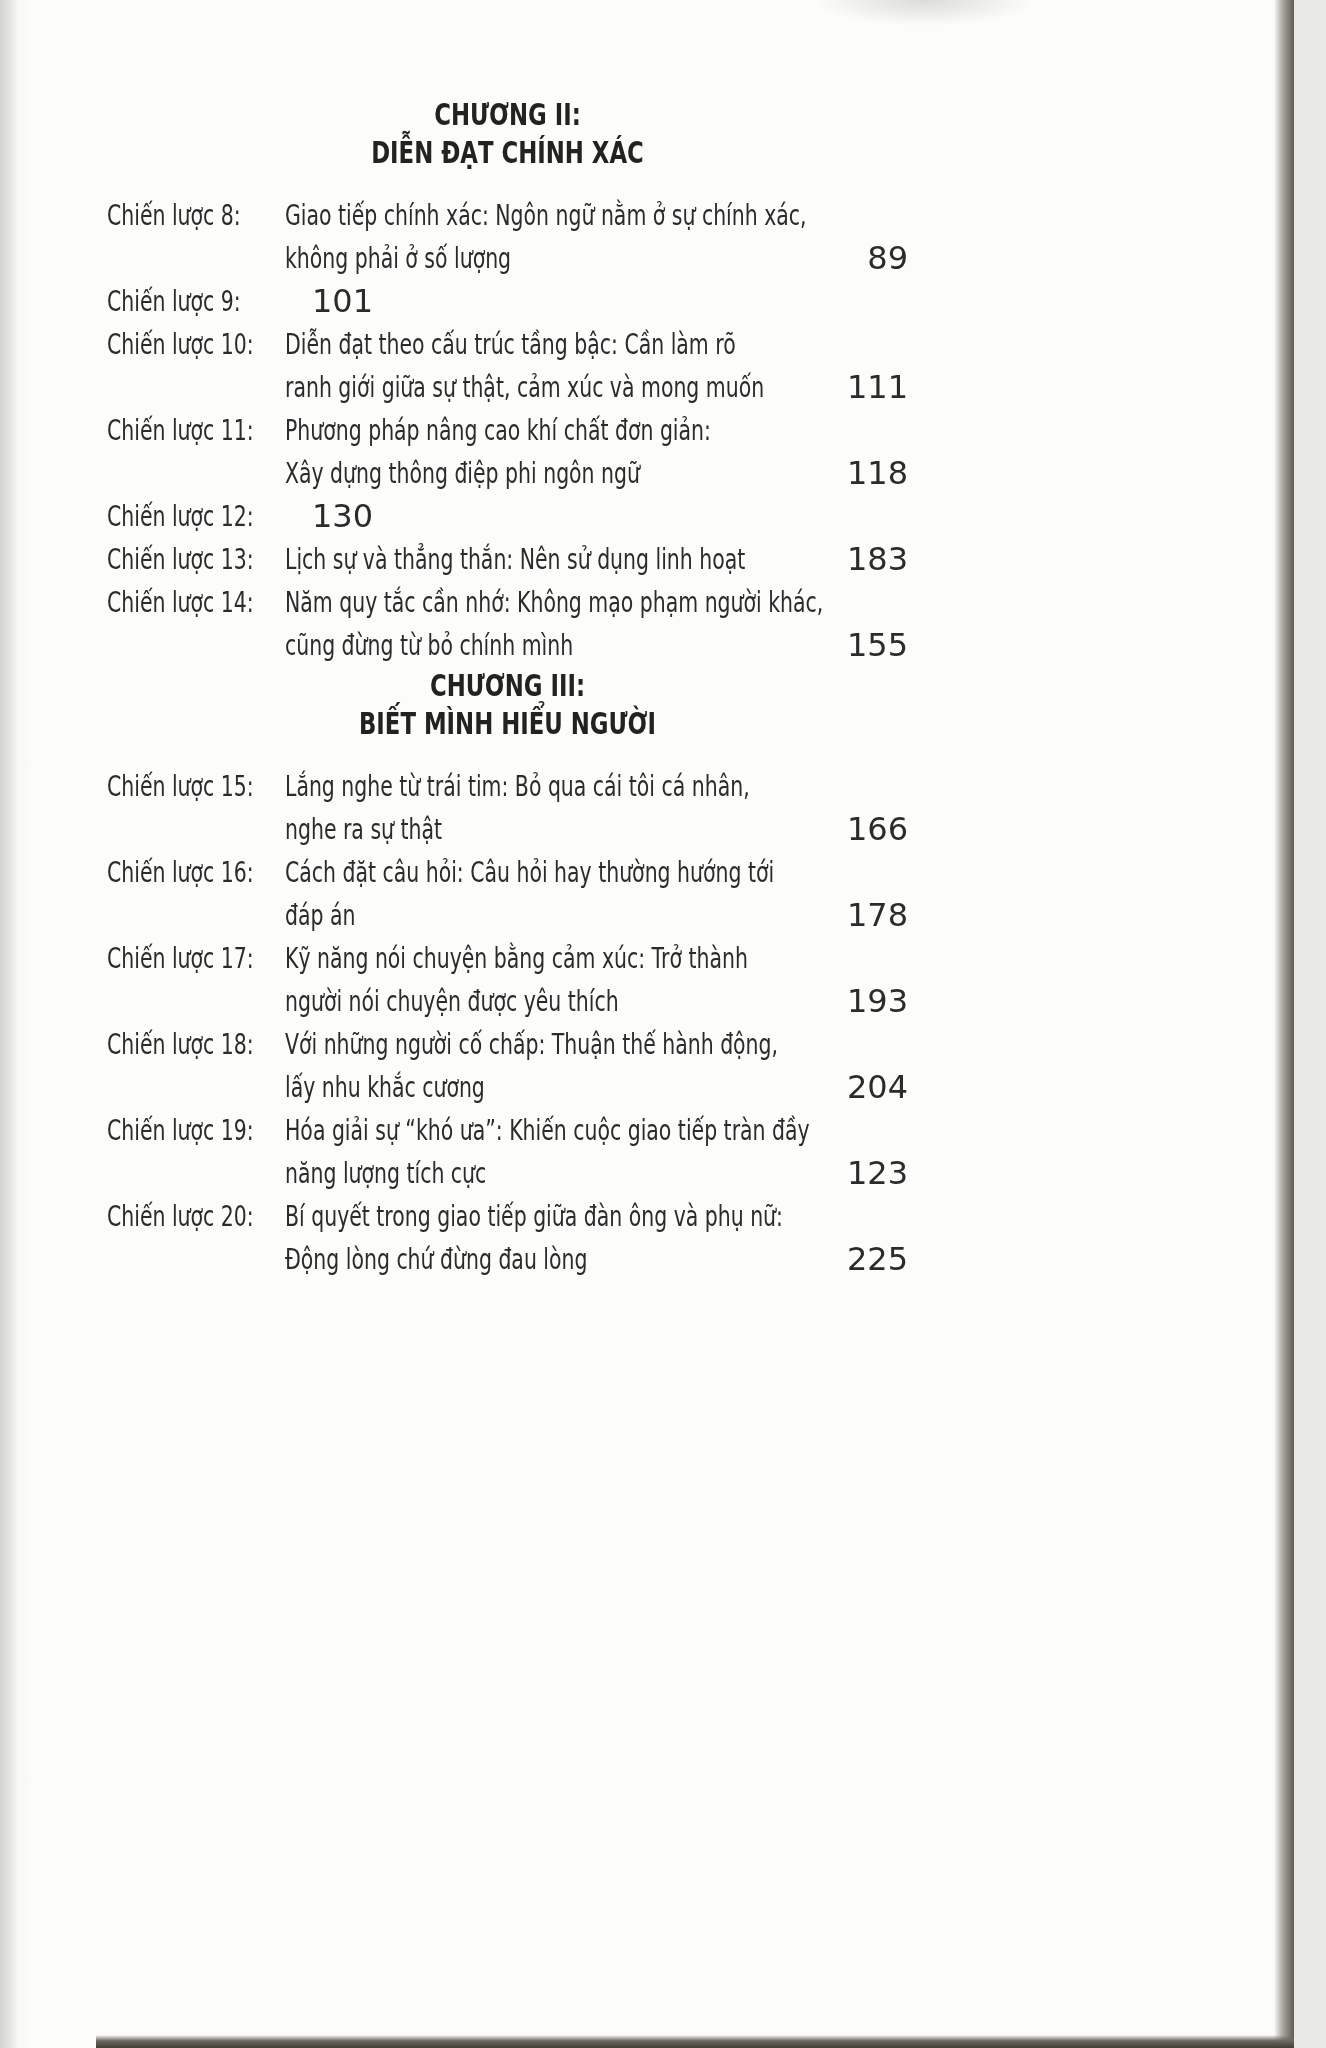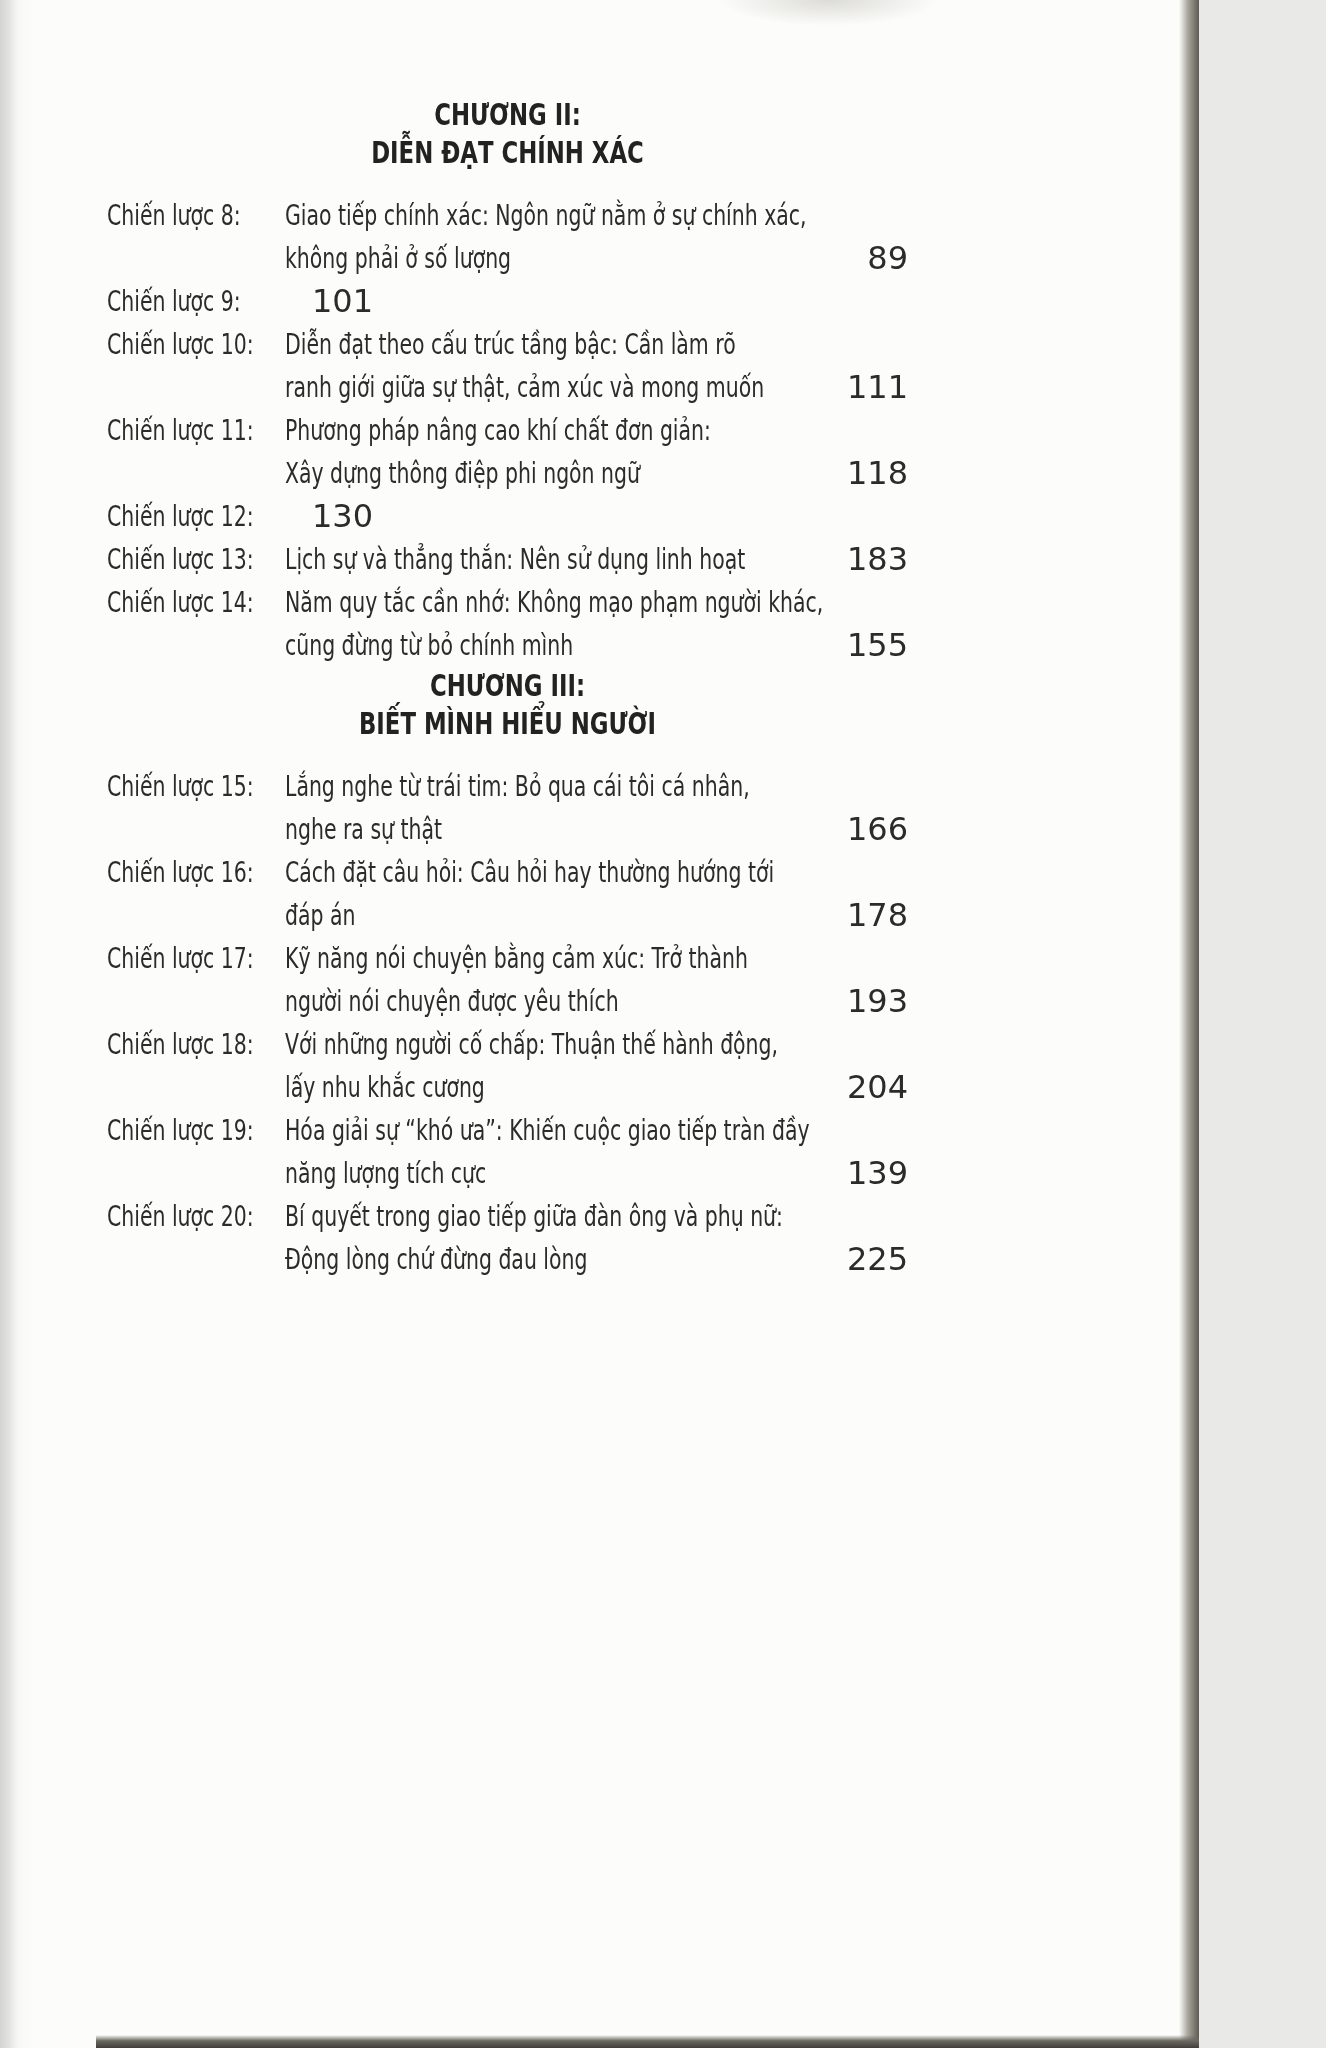--- a/index.html
+++ b/index.html
@@ -3,21 +3,21 @@
 <meta charset="utf-8">
 <style>
   * { margin: 0; padding: 0; box-sizing: border-box; }
   html, body { width: 1326px; height: 2048px; }
   body {
     font-family: "DejaVu Sans", "Liberation Sans", sans-serif;
     background: #e9e9e7;
   }
   .page {
     position: relative;
-    width: 1199px;
+    width: 1294px;
     height: 2048px;
     overflow: hidden;
     color: #2b2b2b;
     background: linear-gradient(90deg,
       #ececea 0px, #f7f7f5 16px, #fcfcfa 34px,
       #fcfcfa 1270px, #f1f0ec 1300px, #dedbd4 1326px);
     text-decoration: underline;
   }
   
   .edge-left {
@@ -194,21 +194,21 @@
         </div>
         <div class="entry-page">204</div>
       </div>
 
       <div class="entry">
         <div class="entry-label">Chiến lược 19:</div>
         <div class="entry-text">
           <div class="line">Hóa giải sự “khó ưa”: Khiến cuộc giao tiếp tràn đầy</div>
           <div class="line">năng lượng tích cực</div>
         </div>
-        <div class="entry-page">139</div>
+        <div class="entry-page">123</div>
       </div>
 
       <div class="entry">
         <div class="entry-label">Chiến lược 20:</div>
         <div class="entry-text">
           <div class="line">Bí quyết trong giao tiếp giữa đàn ông và phụ nữ:</div>
           <div class="line">Động lòng chứ đừng đau lòng</div>
         </div>
         <div class="entry-page">225</div>
       </div>

